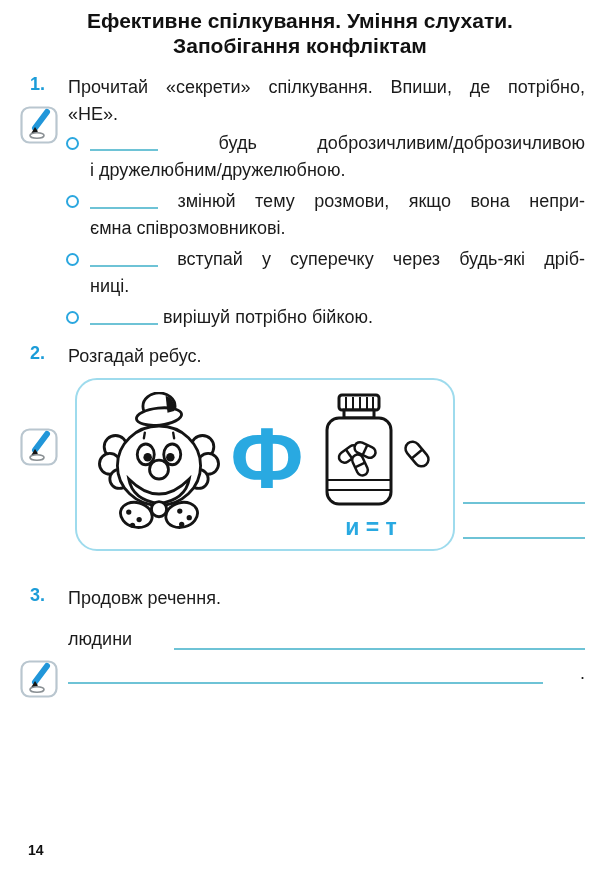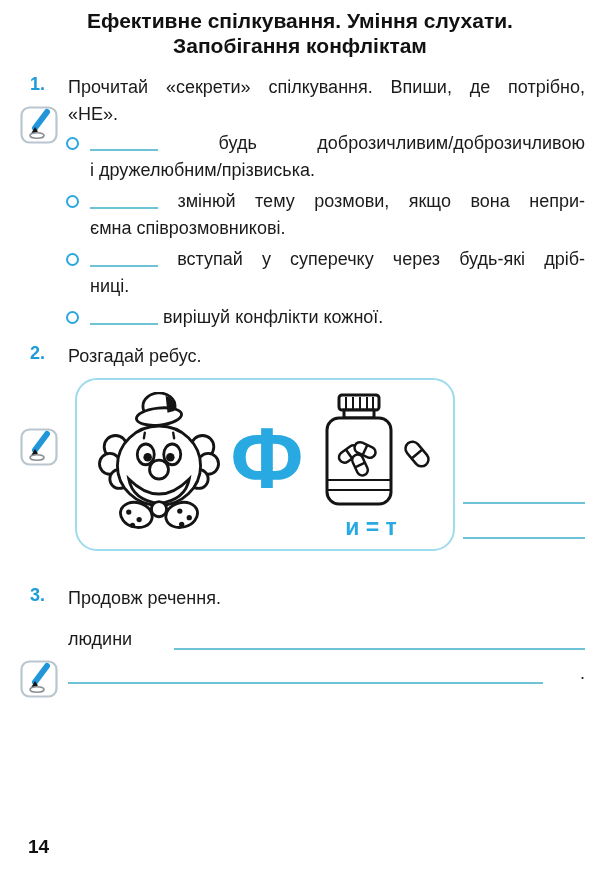--- a/index.html
+++ b/index.html
@@ -44,21 +44,21 @@
   .mt-t3 { margin-top: 34px; }
   .sentence { margin: 10px 15px 0 68px; font-size: 18px; }
   .sent-line { line-height: 34px; }
   .sent-flex { display: flex; align-items: flex-end; line-height: 34px; gap: 34px; }
   .blank-fill { flex: 1; border-bottom: 2px solid #6ec3d6; margin: 0 0 6px 8px; }
   .trail { margin-left: 3px; }
   .pencil { position: absolute; left: 20px; }
   #pencil-1 { top: 106px; }
   #pencil-2 { top: 428px; }
   #pencil-3 { top: 660px; }
-  .page-num { position: absolute; left: 28px; bottom: 12px; font-size: 19px; font-weight: bold; color: #111; }
+  .page-num { position: absolute; left: 28px; bottom: 12px; font-size: 14px; font-weight: bold; color: #111; }
 </style>
 </head>
 <body>
 
 <div class="page">
 
   <h1 class="title">
     <span>Ефективне спілкування. Уміння слухати.</span><br>
     <span>Запобігання конфліктам</span>
   </h1>
@@ -69,41 +69,41 @@
       <div class="tline just">Прочитай «секрети» спілкування. Впиши, де потрібно,</div>
       <div class="tline">«НЕ».</div>
     </div>
   </section>
 
   <div class="secrets" id="secrets-list">
       <div class="item">
         <span class="ring"></span>
         <div class="item-lines">
           <div class="tline just"><span class="blank" style="width: 68px;"></span> <span>будь доброзичливим/доброзичливою</span></div>
-          <div class="tline"><span>і дружелюбним/прізвиська.</span></div>
+          <div class="tline"><span>і дружелюбним/дружелюбною.</span></div>
         </div>
       </div>
       <div class="item">
         <span class="ring"></span>
         <div class="item-lines">
           <div class="tline just"><span class="blank" style="width: 68px;"></span> <span>змінюй тему розмови, якщо вона непри-</span></div>
           <div class="tline"><span>ємна співрозмовникові.</span></div>
         </div>
       </div>
       <div class="item">
         <span class="ring"></span>
         <div class="item-lines">
           <div class="tline just"><span class="blank" style="width: 68px;"></span> <span>вступай у суперечку через будь-які дріб-</span></div>
           <div class="tline"><span>ниці.</span></div>
         </div>
       </div>
       <div class="item">
         <span class="ring"></span>
         <div class="item-lines">
-          <div class="tline"><span class="blank" style="width: 68px;"></span> <span>вирішуй конфлікти кожної.</span></div>
+          <div class="tline"><span class="blank" style="width: 68px;"></span> <span>вирішуй потрібно бійкою.</span></div>
         </div>
       </div>
     </div>
 
   <section class="task mt-t2">
     <div class="task-num">2.</div>
     <div class="task-body">Розгадай ребус.</div>
   </section>
 
   <div class="rebus-row">

